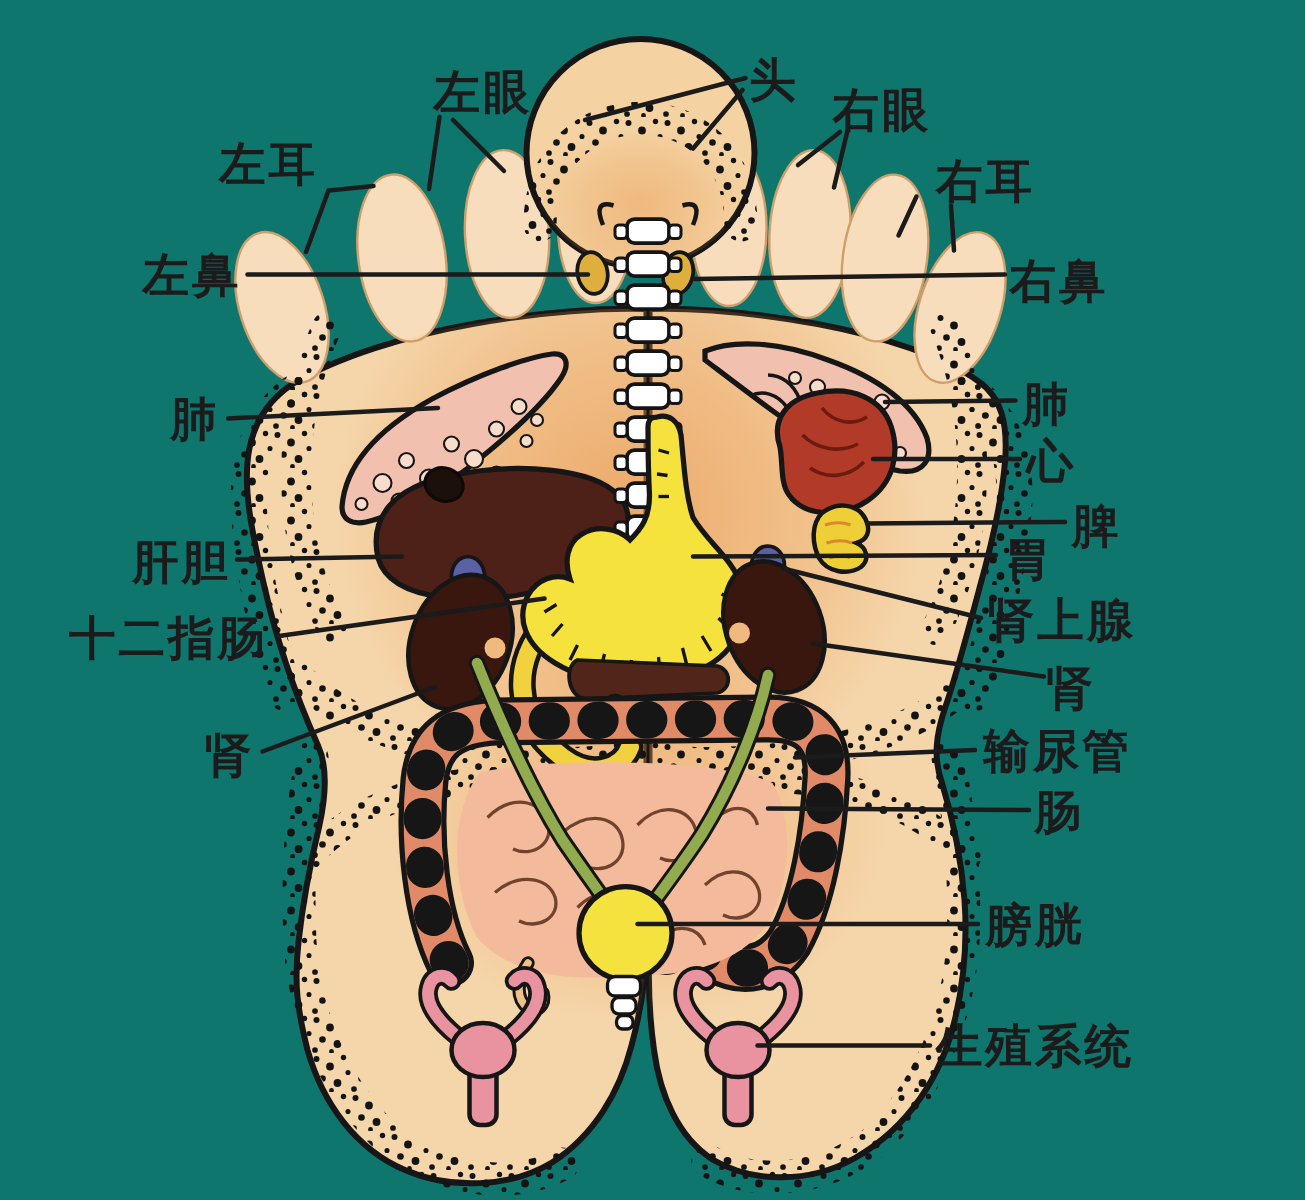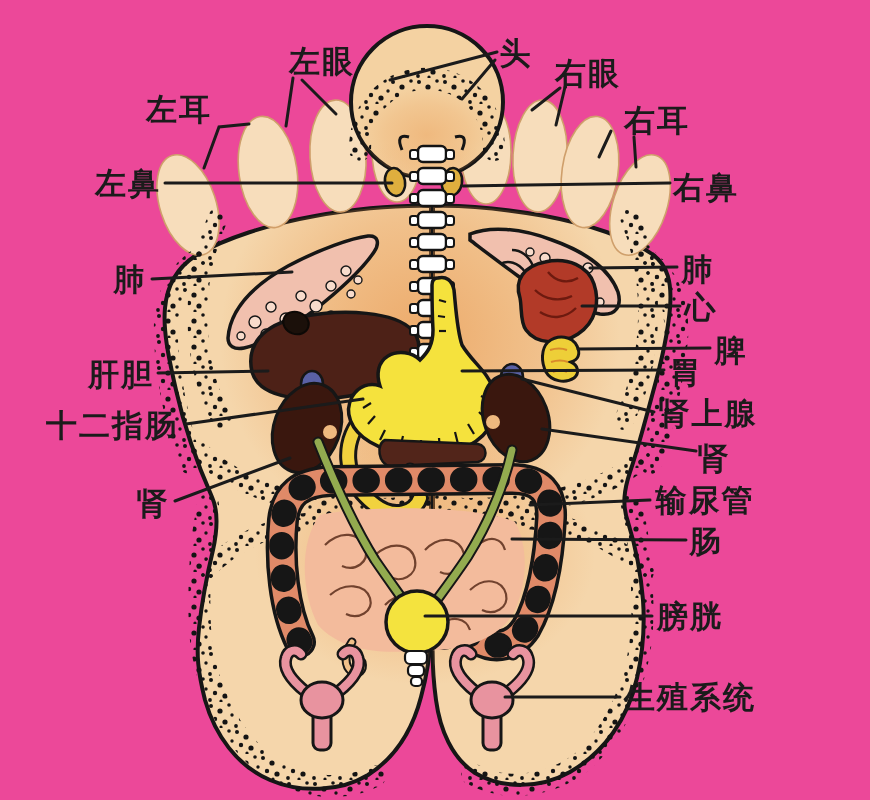--- a/index.html
+++ b/index.html
@@ -1,16 +1,16 @@
 <!DOCTYPE html>
 <html><head>
 <meta charset="utf-8">
 <style>
   html,body{margin:0;padding:0;background:#ffffff;}
-  .stage{width:870px;height:800px;position:relative;background:#ec4899;overflow:hidden;}
+  .stage{width:870px;height:800px;position:relative;background:#0f766e;overflow:hidden;}
   svg{display:block;}
   text.lbl{
     font-family:"Liberation Sans","DejaVu Sans",sans-serif;
     font-weight:bold;
     font-size:31px;
     fill:#1b1b1b;
     letter-spacing:2px;
   }
 </style>
 </head>

